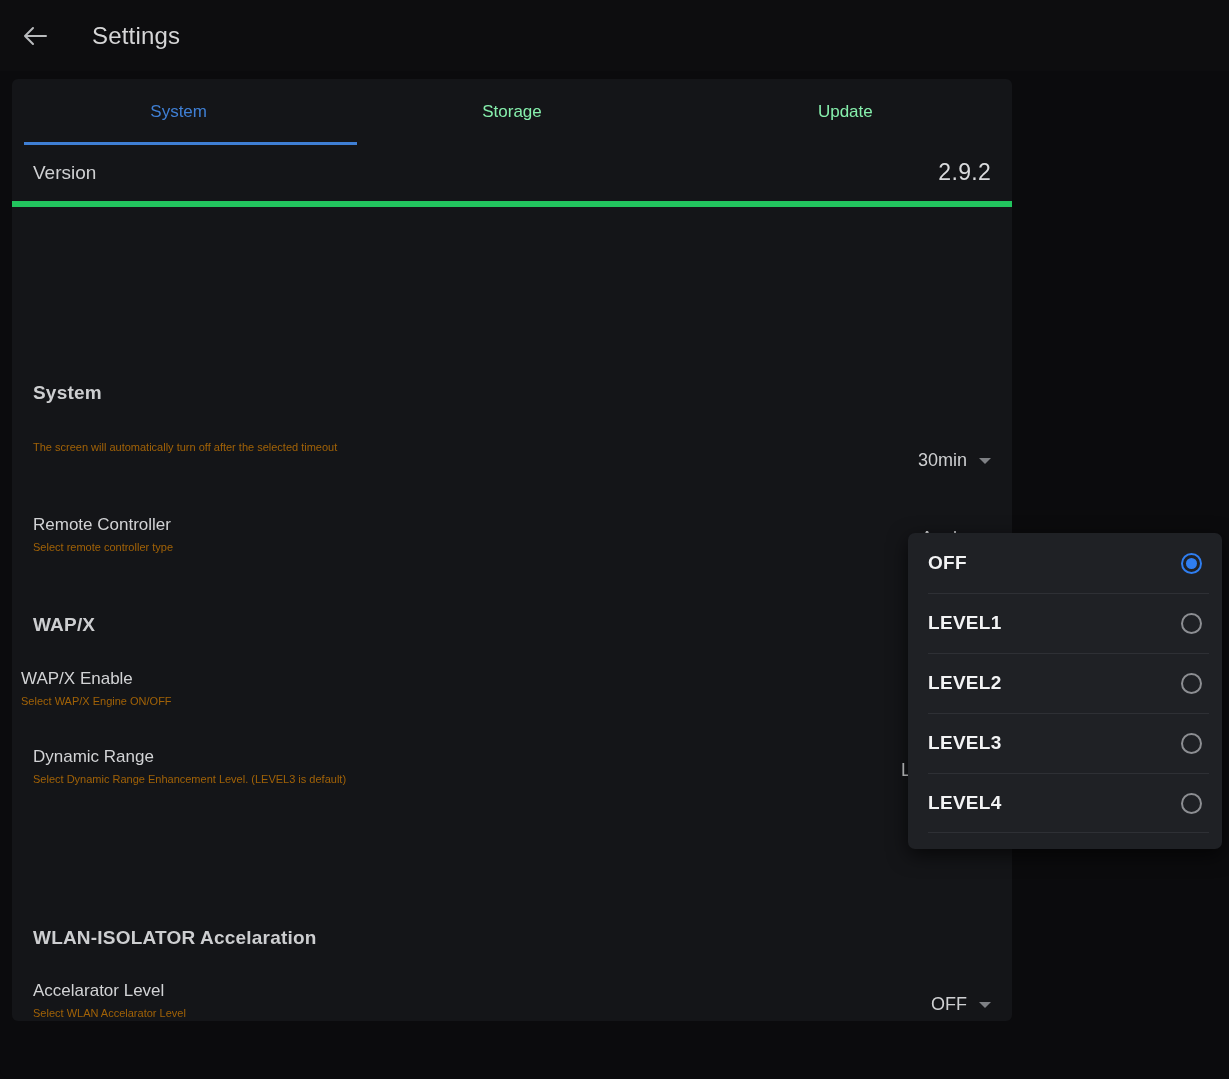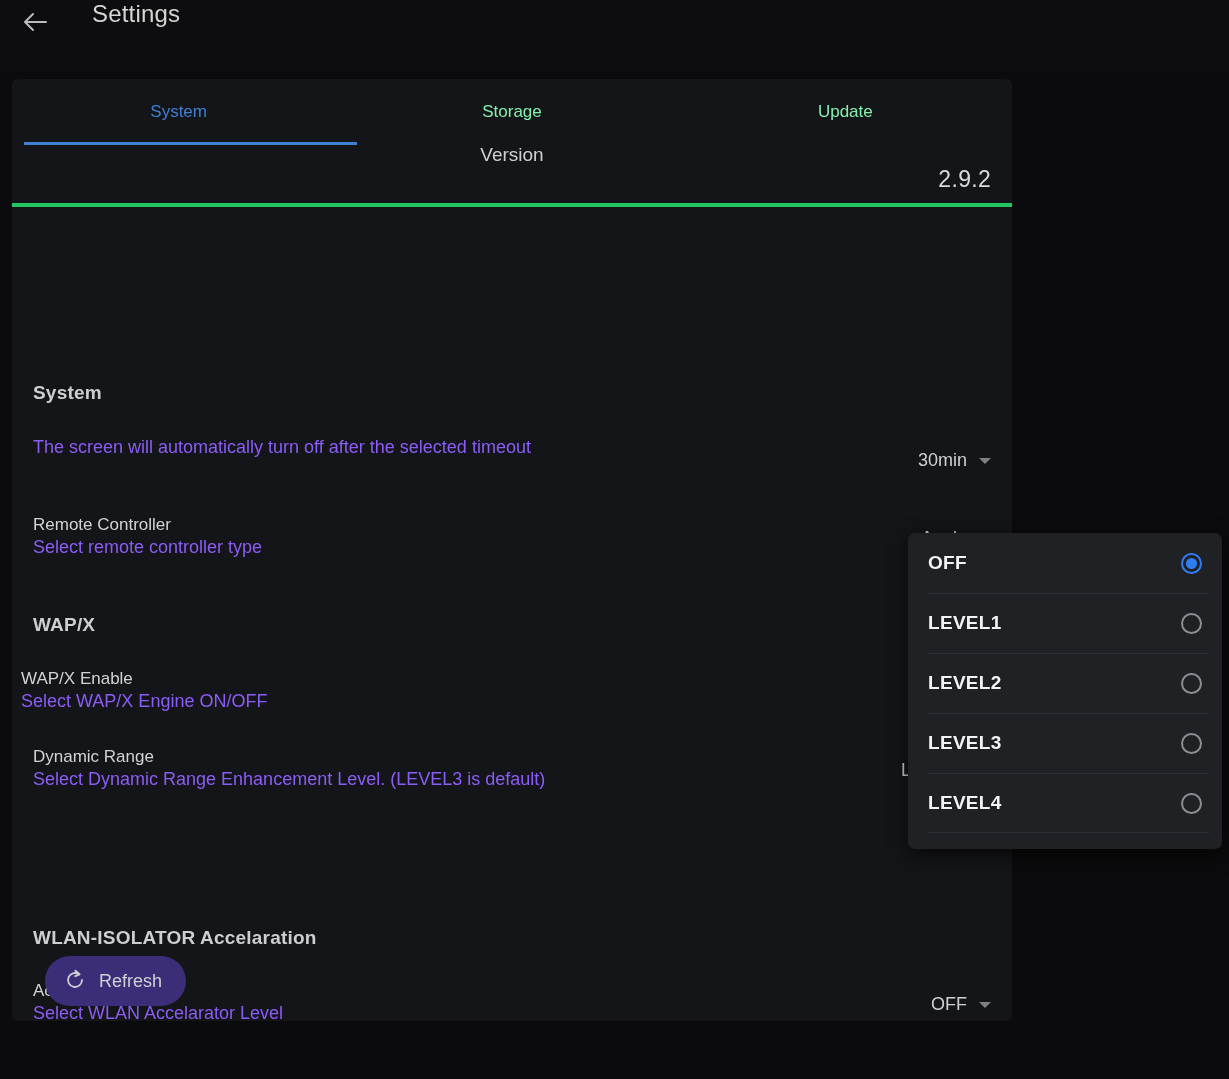--- a/index.html
+++ b/index.html
@@ -21,20 +21,21 @@
     overflow: hidden;
   }
 
   
   .topbar {
     position: absolute;
     left: 0; top: 0;
     width: 1229px; height: 71px;
     background: #0d0d0f;
     display: flex;
+    align-items: center;
   }
   .back-btn {
     width: 44px; height: 44px;
     margin-left: 13px;
     display: flex; align-items: center; justify-content: center;
     cursor: pointer;
   }
   .back-btn svg { display: block; }
   .topbar-title {
     margin-left: 35px;
@@ -77,22 +78,21 @@
     background: #3f7fd4;
   }
 
   
   .version-row {
     position: relative;
     height: 63px;
     display: flex;
     align-items: center;
     padding: 0 21px;
-    border-bottom: 4px solid #22c55e;
-    flex-direction: column;
+    border-bottom: 6px solid #22c55e;
   }
   .version-label { font-size: 19px; color: #cfd0d2; }
   .version-value {
     margin-left: auto;
     font-size: 23px;
     color: #d9dadc;
     letter-spacing: .3px;
   }
 
   
@@ -110,22 +110,22 @@
     display: flex;
     align-items: flex-start;
   }
   .setting-texts { max-width: 760px; }
   .setting-name {
     font-size: 17px;
     color: #d2d3d5;
     line-height: 22px;
   }
   .setting-desc {
-    font-size: 18px;
-    color: #8b5cf6;
+    font-size: 11px;
+    color: #a16207;
     line-height: 17px;
     margin-top: 3px;
   }
   .setting-value {
     position: absolute;
     right: 0;
     display: flex;
     align-items: center;
     gap: 12px;
     cursor: pointer;
@@ -321,29 +321,20 @@
           <div class="setting-name">Accelarator Level</div>
           <div class="setting-desc">Select WLAN Accelarator Level</div>
         </div>
         <div class="setting-value val-accel">
           <span class="val">OFF</span>
           <span class="caret"></span>
         </div>
       </div>
     </div>
 
-    <button class="refresh-btn">
-      <span>
-        <svg width="24" height="24" viewBox="0 0 24 24" fill="none">
-          <path d="M19 12a7 7 0 1 1-3.2-5.87" stroke="#cfd0d2" stroke-width="1.8" stroke-linecap="round" fill="none"></path>
-          <path d="M12.4 2.7 L16.6 6.3 L12.2 8.2" stroke="#cfd0d2" stroke-width="1.8" stroke-linecap="round" stroke-linejoin="round" fill="none"></path>
-        </svg>
-      </span>
-      <span class="refresh-label">Refresh</span>
-    </button>
   </div>
 
   <div class="popup">
     <div class="popup-item">
       <span class="popup-label">OFF</span>
       <span class="radio checked"></span>
     </div>
     <div class="popup-item">
       <span class="popup-label">LEVEL1</span>
       <span class="radio"></span>

